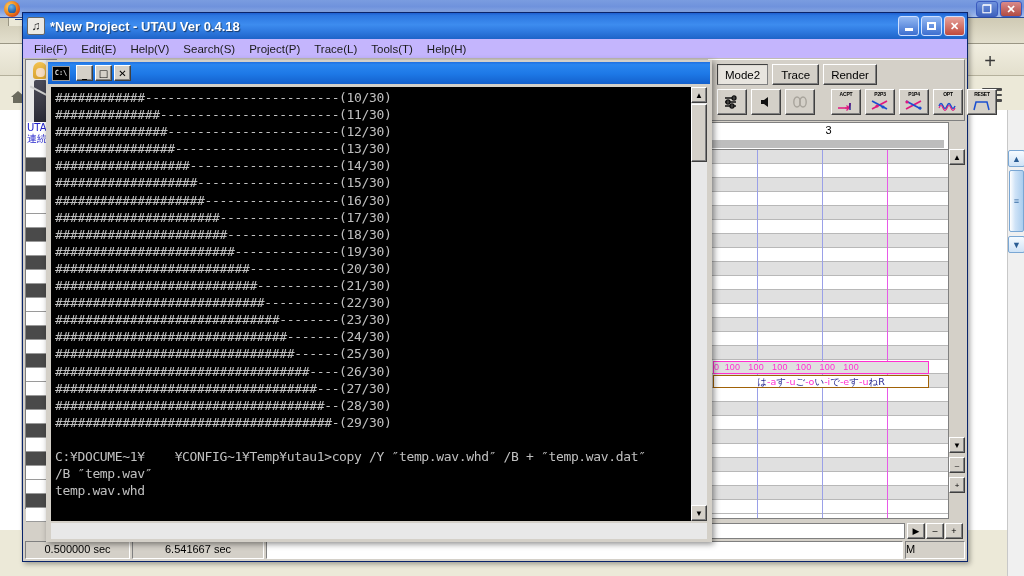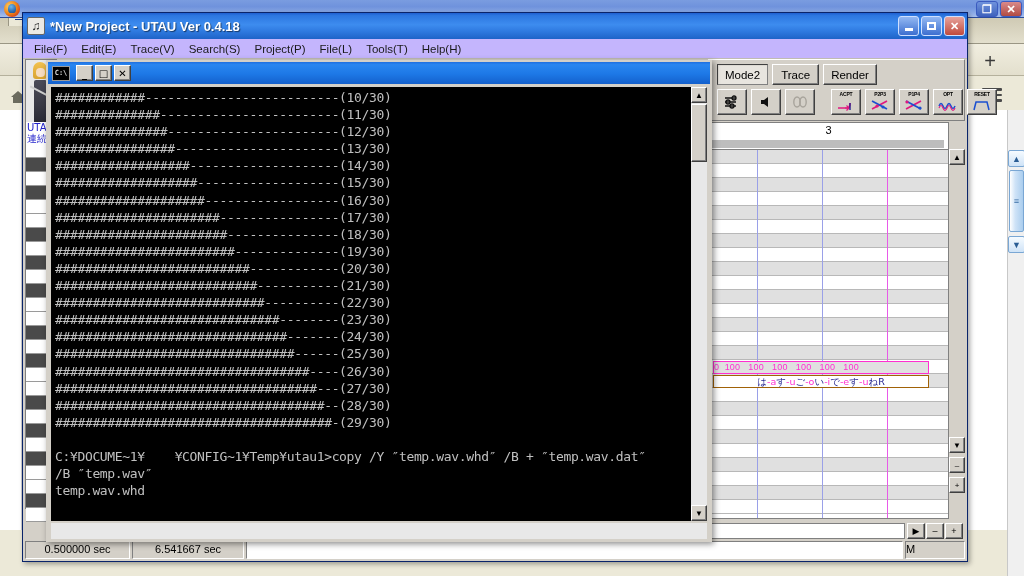--- a/index.html
+++ b/index.html
@@ -467,24 +467,24 @@
         <div class="win-btn max">
             <div class="glyph-max"></div>
           </div>
         <div class="win-btn close">✕</div>
       </div>
     </div>
 
     <div class="utau-menubar">
       <div class="menu-item">File(F)</div>
       <div class="menu-item">Edit(E)</div>
-      <div class="menu-item">Trace(V)</div>
+      <div class="menu-item">Help(V)</div>
       <div class="menu-item">Search(S)</div>
       <div class="menu-item">Project(P)</div>
-      <div class="menu-item">File(L)</div>
+      <div class="menu-item">Trace(L)</div>
       <div class="menu-item">Tools(T)</div>
       <div class="menu-item">Help(H)</div>
     </div>
 
     <div class="utau-body">
 
       <div class="piano-col">
         <div class="char-thumb">
           <div class="body"></div>
             <div class="hair"></div>
@@ -665,21 +665,21 @@
         <div class="roll-bottom">
           <div class="hsb-track"></div>
           <div class="small-btn" style="position:absolute; right:40px; top:2px;">▶</div>
           <div class="small-btn" style="position:absolute; right:21px; top:2px;">–</div>
           <div class="small-btn" style="position:absolute; right:2px;  top:2px;">+</div>
         </div>
       </div>
 
       <div class="utau-status">
         <div class="status-cell" style="width:105px;">0.500000 sec</div>
-        <div class="status-cell" style="width:112px;">6.541667 sec</div>
+        <div class="status-cell" style="width:132px;">6.541667 sec</div>
         <div class="status-cell" style="flex:1; background:#ffffff;"></div>
         <div class="status-cell" style="width:60px; text-align:left;">M</div>
       </div>
     </div>
   </div>
 
   <div class="cmd-win">
     <div class="cmd-titlebar">
       <div class="cmd-icon">C:\</div>
       <div class="cmd-btns">

